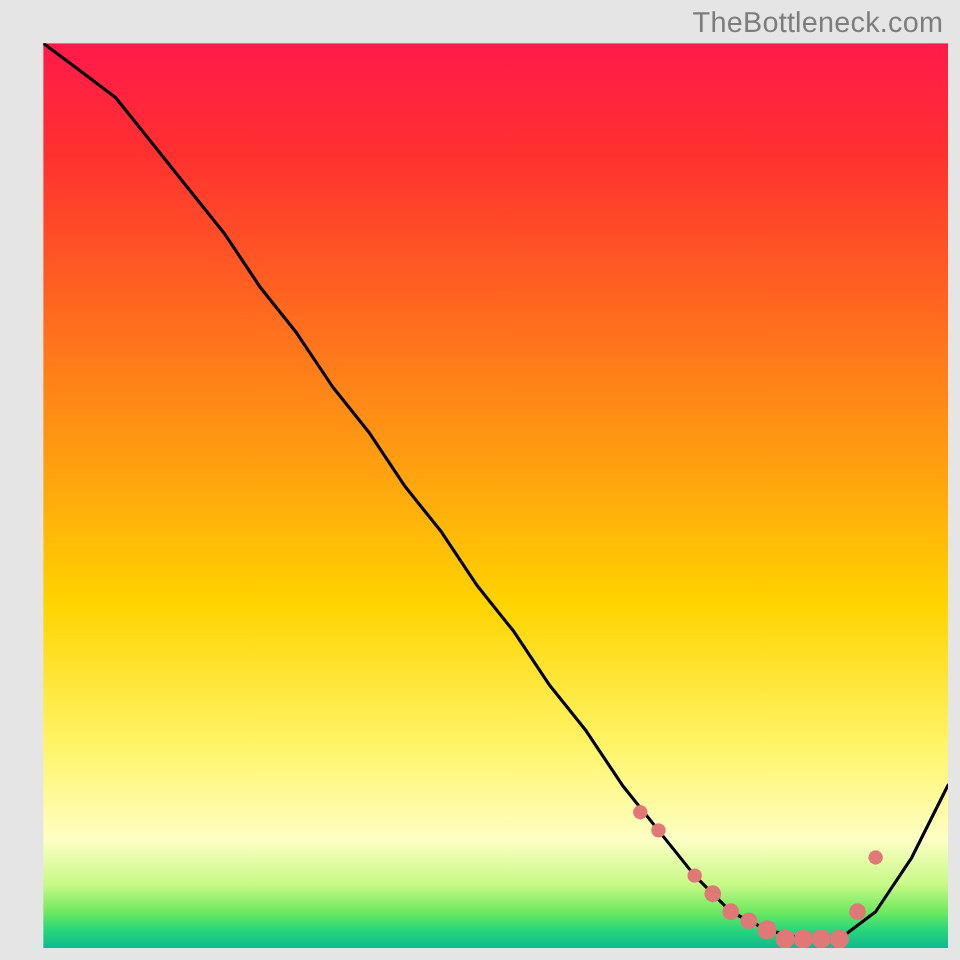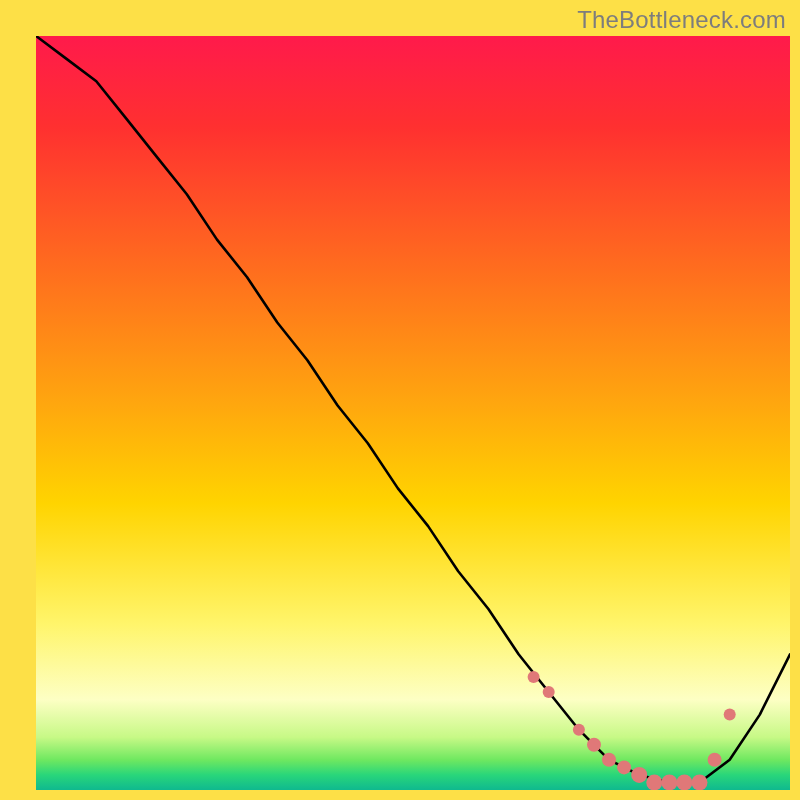--- a/index.html
+++ b/index.html
@@ -8,21 +8,21 @@
     width: 800px;
     height: 800px;
     background: #000;
     font-family: Arial, Helvetica, sans-serif;
     overflow: hidden;
   }
   .frame {
     position: relative;
     width: 800px;
     height: 800px;
-    background: #fde047;
+    background: #e5e5e5;
   }
   .watermark {
     position: absolute;
     top: 6px;
     right: 14px;
     color: #7d7d7d;
     font-size: 24px;
     font-weight: 500;
     letter-spacing: 0.2px;
     user-select: none;

